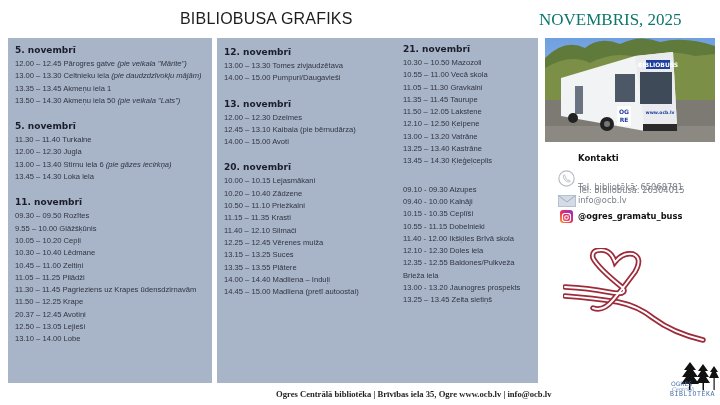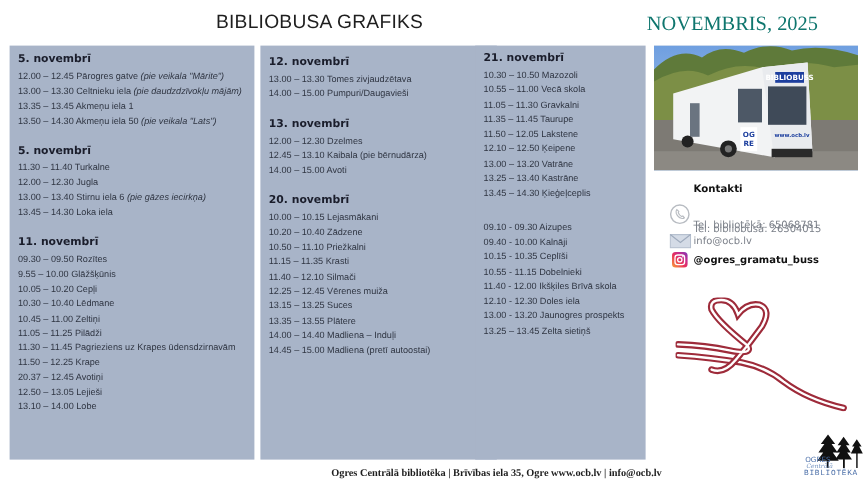--- a/index.html
+++ b/index.html
@@ -155,20 +155,21 @@
     <div class="entry">13.25 – 13.40 Kastrāne</div>
     <div class="entry">13.45 – 14.30 Ķieģeļceplis</div>
   </div>
   <div class="day">
     <div class="entry">09.10 - 09.30 Aizupes</div>
     <div class="entry">09.40 - 10.00 Kalnāji</div>
     <div class="entry">10.15 - 10.35 Ceplīši</div>
     <div class="entry">10.55 - 11.15 Dobelnieki</div>
     <div class="entry">11.40 - 12.00 Ikšķiles Brīvā skola</div>
     <div class="entry">12.10 - 12.30 Doles iela</div>
+    <div class="entry wrap" style="width:130px">12.35 - 12.55 Baldones/Pulkveža Brieža iela</div>
     <div class="entry">13.00 - 13.20 Jaunogres prospekts</div>
     <div class="entry">13.25 – 13.45 Zelta sietiņš</div>
   </div>
 </div>
 
 <div class="photo">
   <svg width="170" height="104" viewBox="0 0 170 104">
     <defs>
       <linearGradient id="sky" x1="0" y1="0" x2="0" y2="1">
         <stop offset="0" stop-color="#6f9fe0"></stop>

